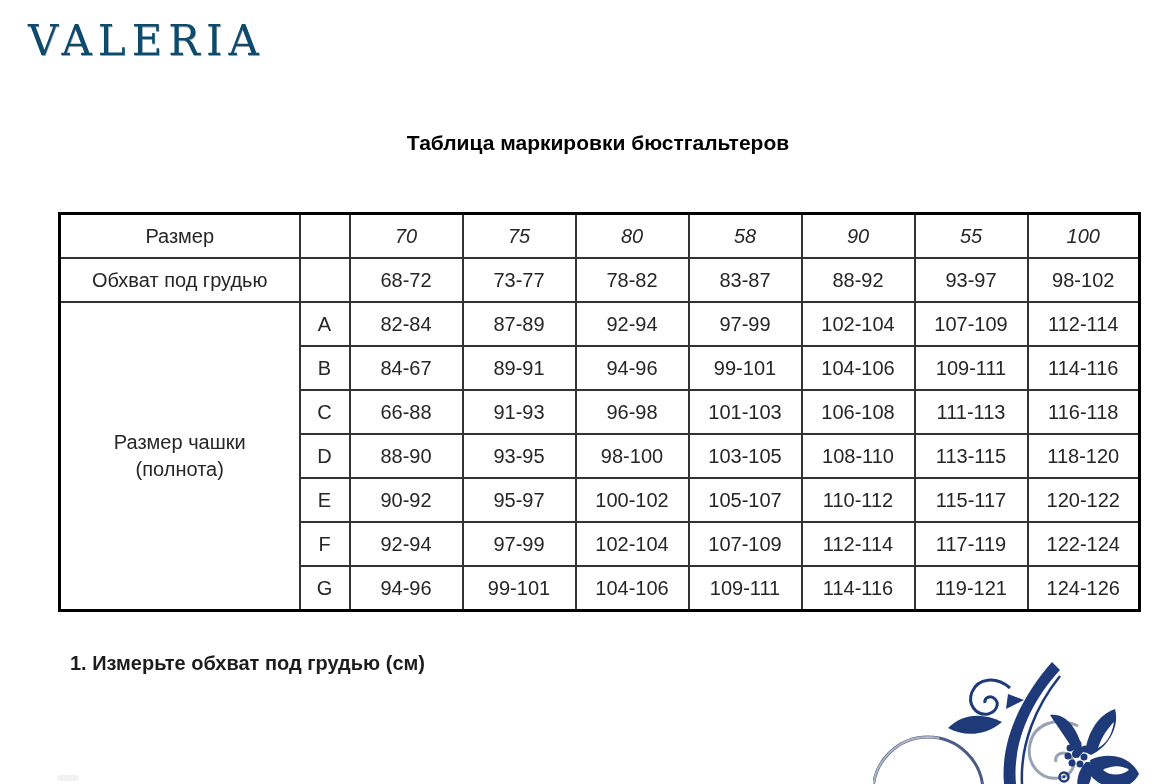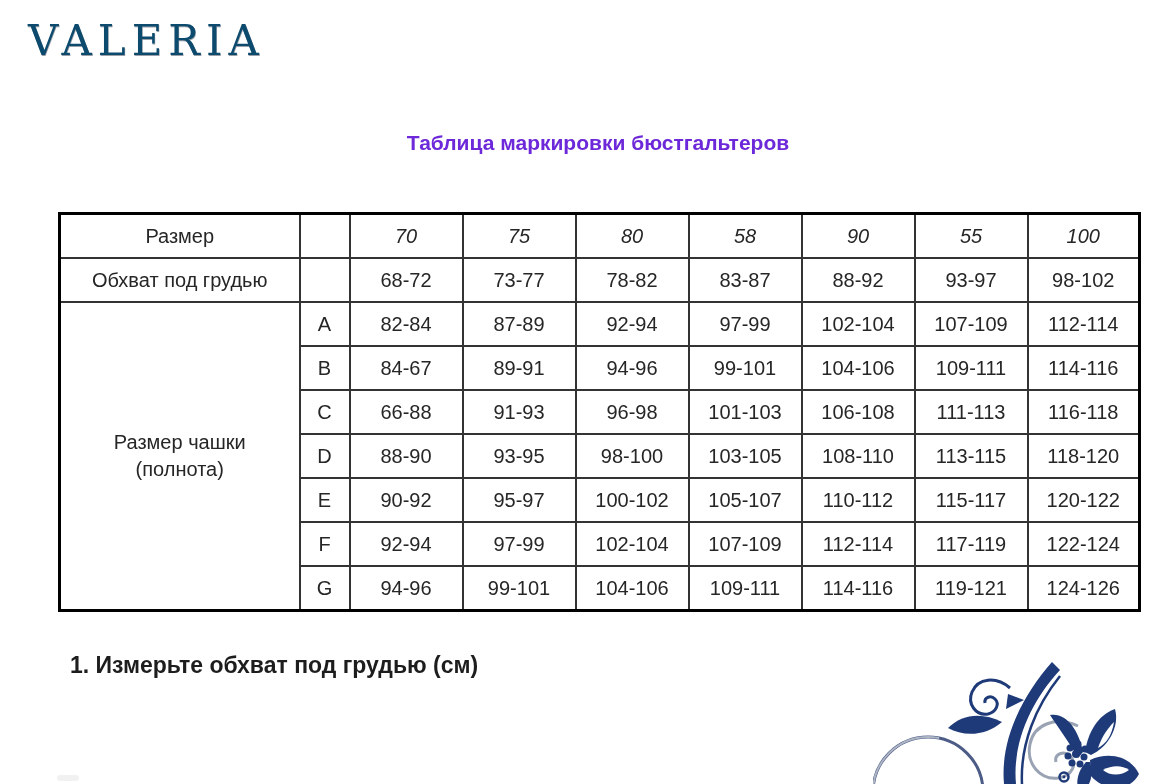--- a/index.html
+++ b/index.html
@@ -18,21 +18,21 @@
     font-size:42px;line-height:1;
     letter-spacing:6px;
     color:#0c4a6e;
     text-shadow:0.5px 0.5px 0 #9ba0a8;
     user-select:none;
   }
   
   .title{
     position:absolute;left:58px;top:131px;width:1080px;
     margin:0;text-align:center;
-    font-size:21px;font-weight:700;color:#6d28d9;
+    font-size:21px;font-weight:700;color:#000000;
   }
   
   table.size-table{
     position:absolute;left:58px;top:212px;
     width:1080px;table-layout:fixed;
     border-collapse:collapse;
     border:3px solid #000000;
   }
   table.size-table td{
     border:2px solid #333;
@@ -48,21 +48,21 @@
     font-size:19px;font-weight:700;color:#1d1d1d;
   }
   td.peach{background:#fbe5c1;}
   td.lav{background:#cbc8df;font-weight:700;font-size:20px;color:#16162a;}
   td.sizehead{font-weight:700;font-size:20px;color:#1d1d1d;font-style:italic;}
   td.cupspan{line-height:1.35;}
   
   .instructions{position:absolute;left:70px;top:652px;}
   .instructions p{
     margin:0 0 21px 0;
-    font-size:23px;font-weight:700;color:#1d1d1d;
+    font-size:20px;font-weight:700;color:#1d1d1d;
   }
   
   .ornament{position:absolute;left:873px;top:654px;width:300px;height:130px;}
   
   .smudge{
     position:absolute;left:57px;top:775px;width:22px;height:6px;
     background:#ededed;border-radius:3px;opacity:.8;
   }
 </style>
 </head>

